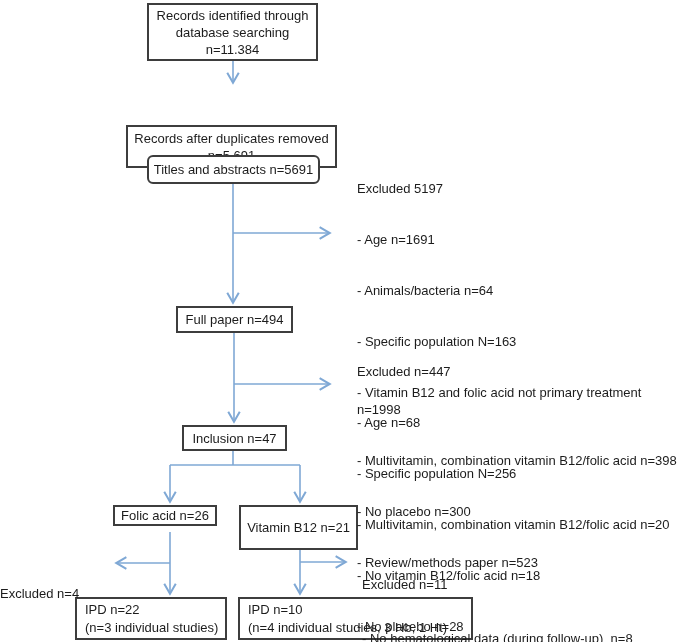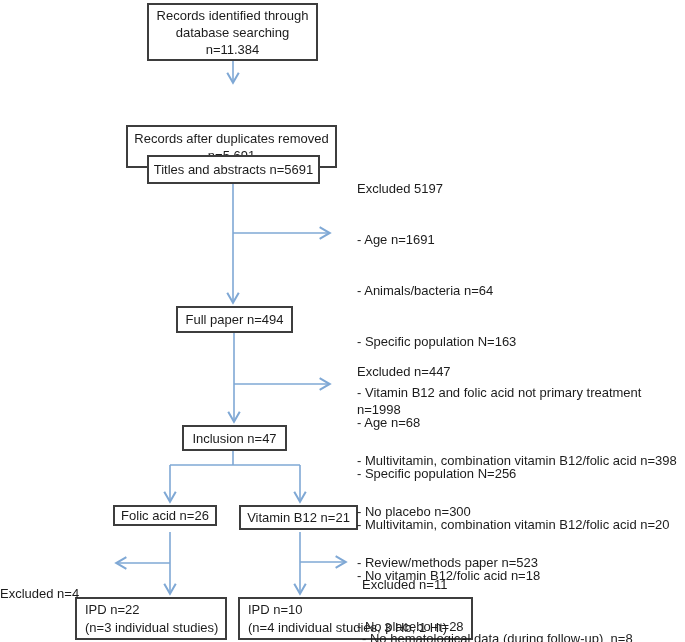--- a/index.html
+++ b/index.html
@@ -86,37 +86,37 @@
     <div class="line">Records identified through</div>
     <div class="line">database searching</div>
     <div class="line">n=11.384</div>
   </div>
 
   <div class="box" style="left:126px; top:85px; width:211px; height:43px;margin-top:40px;">
     <div class="line">Records after duplicates removed</div>
     <div class="line">n=5.691</div>
   </div>
 
-  <div class="box" style="left:147px; top:155px; width:173px; height:29px;">
+  <div class="box" style="left:147px; top:155px; width:173px; height:29px;border-radius:6px;">
     <div class="line">Titles and abstracts n=5691</div>
   </div>
 
   <div class="box" style="left:176px; top:306px; width:117px; height:27px;">
     <div class="line">Full paper n=494</div>
   </div>
 
   <div class="box" style="left:182px; top:425px; width:105px; height:26px;">
     <div class="line">Inclusion n=47</div>
   </div>
 
   <div class="box" style="left:113px; top:505px; width:104px; height:21px;">
     <div class="line">Folic acid n=26</div>
   </div>
 
-  <div class="box" style="left:239px; top:505px; width:119px; height:25px;">
+  <div class="box" style="left:239px; top:505px; width:119px; height:45px;">
     <div class="line">Vitamin B12 n=21</div>
   </div>
 
   <div class="box box--left" style="left:75px; top:597px; width:152px; height:43px;">
     <div class="line">IPD n=22</div>
     <div class="line">(n=3 individual studies)</div>
   </div>
 
   <div class="box box--left" style="left:238px; top:597px; width:235px; height:43px;">
     <div class="line">IPD n=10</div>

